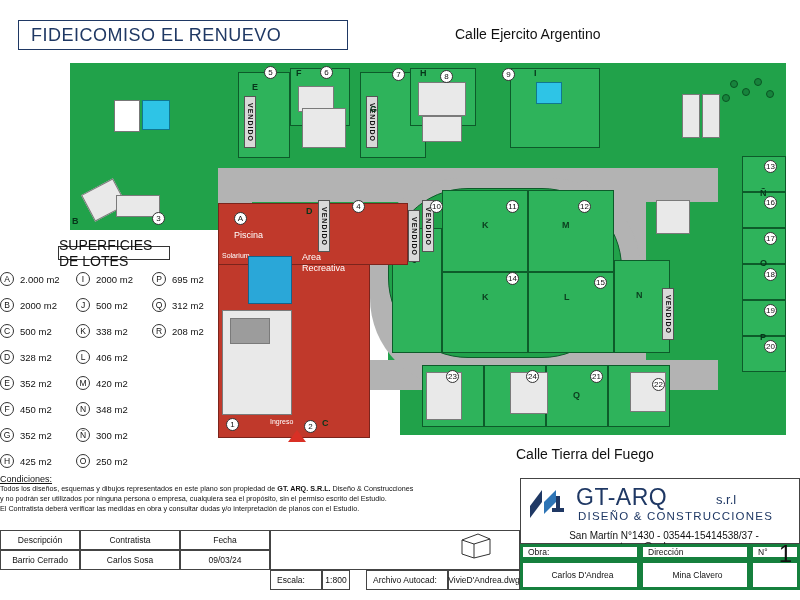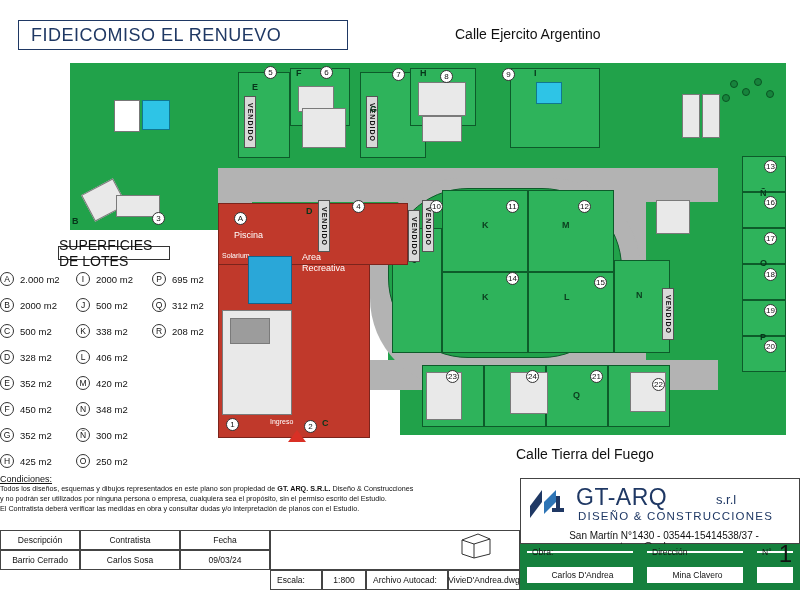--- a/index.html
+++ b/index.html
@@ -116,21 +116,21 @@
 
   
   .rtb { position:absolute; left:520px; top:478px; width:280px; height:112px;text-align:center; }
   .rtb-box { position:absolute; border:1px solid #444; background:#fff; }
   .logo-mark { position:absolute; left:8px; top:10px; width:40px; height:34px; }
   .gt { position:absolute; left:56px; top:6px; font-size:23px; color:#1f3864; letter-spacing:.5px; }
   .srl { position:absolute; left:196px; top:14px; font-size:13px; color:#1f3864; }
   .dys { position:absolute; left:58px; top:32px; font-size:11.5px; color:#1f3864; letter-spacing:1.2px; }
   .addr { position:absolute; left:8px; top:52px; font-size:10px; color:#111; }
   .rtb-cell {
-    position:absolute; border:7px solid #15803d; background:#fff;
+    position:absolute; border:3px solid #15803d; background:#fff;
     font-size:8.5px; color:#111; display:flex; align-items:center;
     padding-left:5px; height:16px;
   }
   .big-num { position:absolute; right:8px; top:62px; font-size:24px; color:#111; }
   .iso-box { position:absolute; left:458px; top:532px; width:36px; height:28px; }
 </style>
 </head>
 <body>
 
 <div id="root">
@@ -375,21 +375,21 @@
     <div class="tb-cell" style="left:0px;top:0px;width:80px;">Descripción</div>
     <div class="tb-cell" style="left:80px;top:0px;width:100px;">Contratista</div>
     <div class="tb-cell" style="left:180px;top:0px;width:90px;">Fecha</div>
     <div class="tb-cell" style="left:0px;top:20px;width:80px;">Barrio Cerrado</div>
     <div class="tb-cell" style="left:80px;top:20px;width:100px;">Carlos Sosa</div>
     <div class="tb-cell" style="left:180px;top:20px;width:90px;">09/03/24</div>
 
     <div class="tb-cell" style="left:270px;top:0px;width:250px;height:40px;"></div>
 
     <div class="tb-cell left" style="left:270px;top:40px;width:52px;">Escala:</div>
-    <div class="tb-cell" style="left:322px;top:40px;width:44px;">1:800</div>
+    <div class="tb-cell" style="left:322px;top:40px;width:28px;">1:800</div>
     <div class="tb-cell left" style="left:366px;top:40px;width:82px;">Archivo Autocad:</div>
     <div class="tb-cell" style="left:448px;top:40px;width:72px;">VivieD'Andrea.dwg</div>
   </div>
 
   <svg class="iso-box" viewBox="0 0 36 28">
     <path d="M4 8 L20 2 L32 7 L32 22 L16 26 L4 22 Z" fill="none" stroke="#333" stroke-width="1"></path>
     <path d="M4 8 L16 12 L16 26" fill="none" stroke="#333" stroke-width="1"></path>
     <path d="M16 12 L32 7" fill="none" stroke="#333" stroke-width="1"></path>
   </svg>
 

